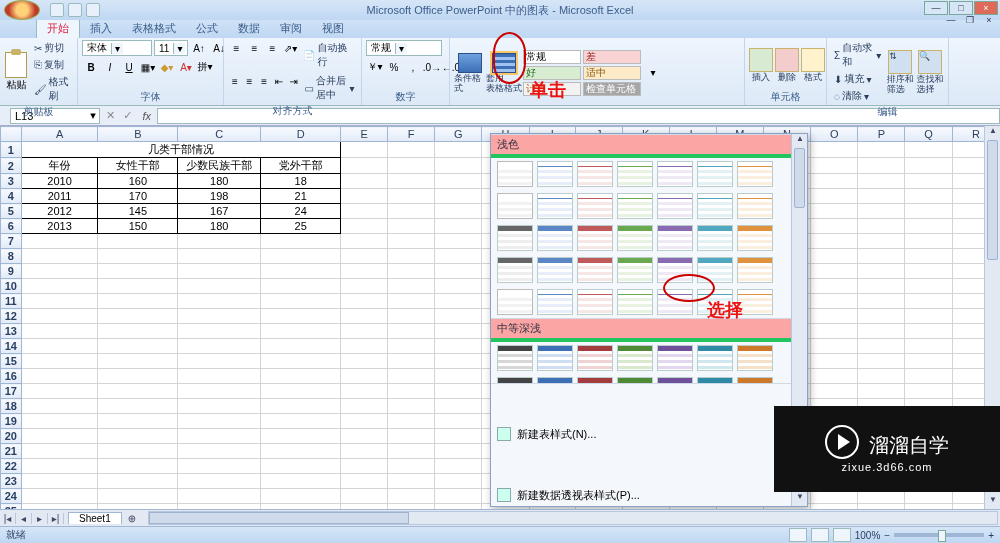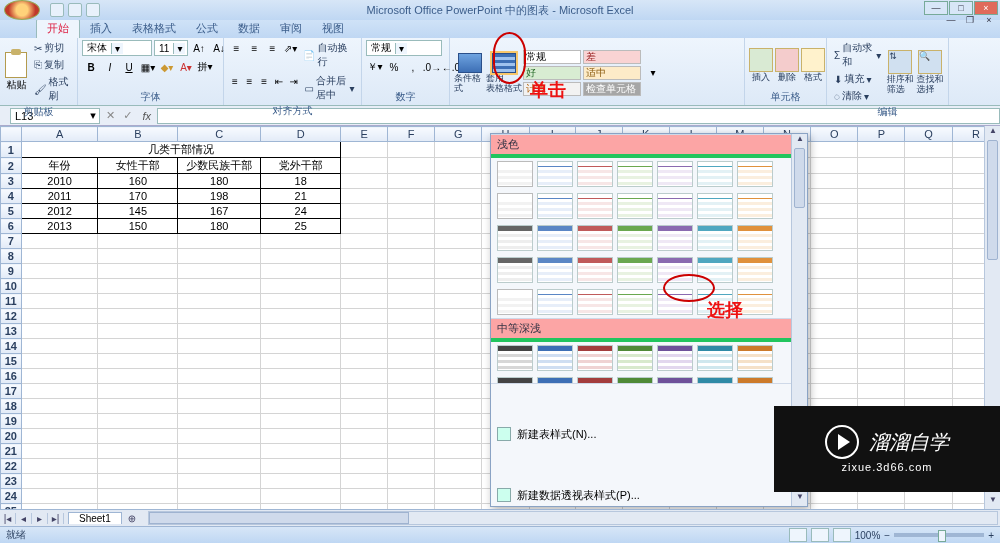--- a/index.html
+++ b/index.html
@@ -156,21 +156,21 @@
 .hscroll .thumb { position: absolute; left: 0; top: 0; width: 260px; height: 100%; background: #cfdaeb; border: 1px solid #9fb3d0; }
 
 .statusbar { height: 17px; background: linear-gradient(#d7e6f7,#bfd7f3); border-top: 1px solid #9fb6d4; display: flex; align-items: center; font-size: 10px; color: #2a3f5f; padding: 0 6px; }
 .statusbar .zoom { margin-left: auto; display: flex; align-items: center; gap: 4px; }
 .slider { width: 90px; height: 4px; background: #9fb6d4; position: relative; }
 .slider::after { content: ""; position: absolute; left: 44px; top: -3px; width: 6px; height: 10px; background: #eef5fd; border: 1px solid #7a9; }
 .viewbtn { width: 18px; height: 14px; border: 1px solid #9bb; background: #eef5fd; }
 
 
 .watermark { position: absolute; right: 0; bottom: 17px; width: 226px; height: 86px; background: #111; color: #fff; display: flex; align-items: center; justify-content: center; flex-direction: column; gap: 2px; font-size: 20px; z-index: 10; }
-.watermark .logo { display: flex; align-items: center; gap: 10px; font-style: italic; }
+.watermark .logo { display: flex; align-items: flex-end; gap: 10px; }
 .watermark .play { width: 34px; height: 34px; border: 2px solid #fff; border-radius: 50%; display: flex; align-items: center; justify-content: center; }
 .watermark .play::after { content: ""; border-left: 12px solid #fff; border-top: 8px solid transparent; border-bottom: 8px solid transparent; margin-left: 3px; }
 .watermark .sub { font-size: 11px; letter-spacing: 1px; }
 
 
 .vscroll { position: absolute; right: 0; top: 0; width: 16px; height: 383px; background: #e2e9f3; border-left: 1px solid #b7c7dd; }
 .vscroll .thumb { position: absolute; left: 2px; top: 14px; width: 11px; height: 120px; background: #cfdaeb; border: 1px solid #9fb3d0; border-radius: 2px; }
 .vscroll .ar { position: absolute; left: 0; width: 16px; height: 14px; text-align: center; font-size: 8px; color: #446; }
 .vscroll .ar.up { top: 0; } .vscroll .ar.dn { bottom: 0; }
 </style>

